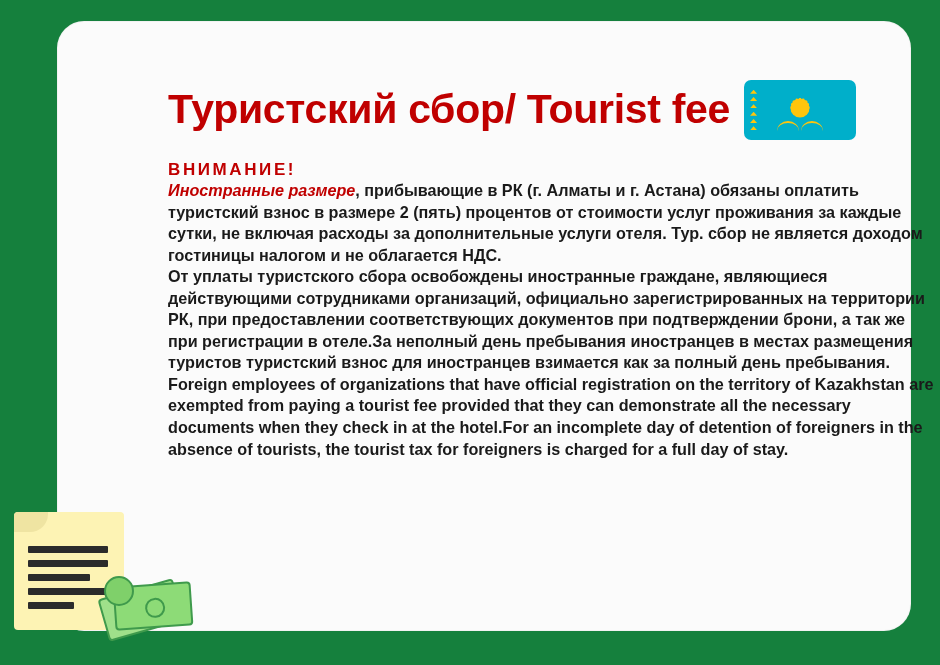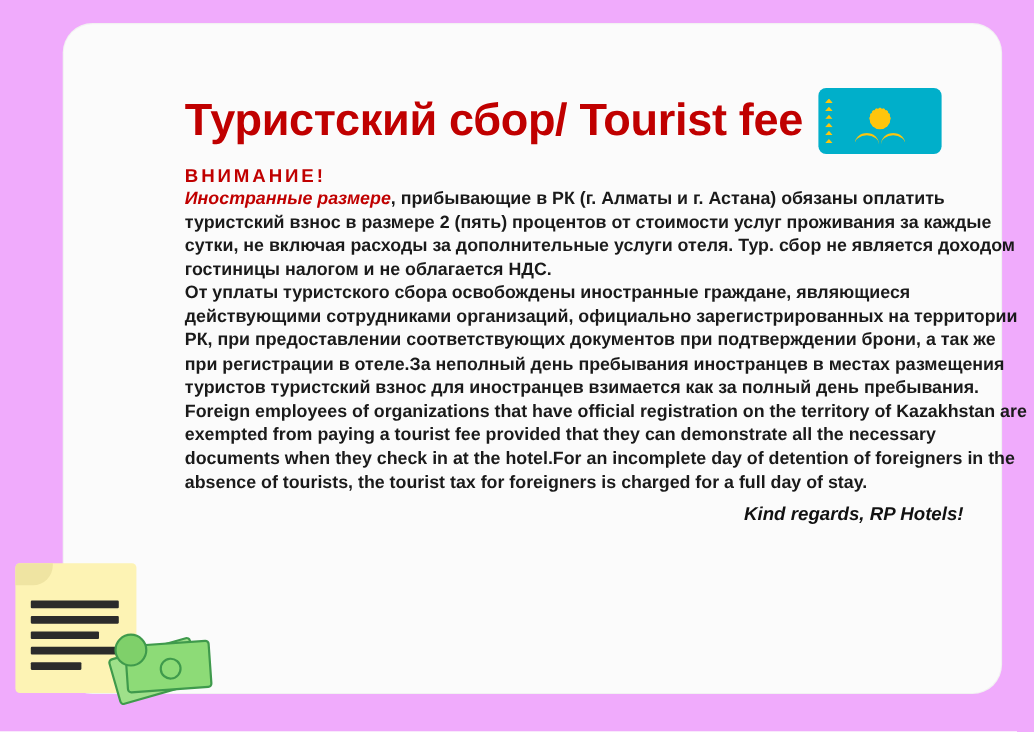--- a/index.html
+++ b/index.html
@@ -10,21 +10,21 @@
     width: 940px;
     height: 665px;
     background: #ffffff;
     font-family: "Liberation Sans", sans-serif;
     overflow: hidden;
   }
   #page {
     position: relative;
     width: 940px;
     height: 665px;
-    background: #f0abfc;
+    background: #15803d;
   }
   .card {
     position: absolute;
     left: 58px;
     top: 22px;
     width: 852px;
     height: 608px;
     background: #fbfbfb;
     border-radius: 26px;
     box-shadow: 0 0 0 1px #f2f2f2;
@@ -117,21 +117,21 @@
     align-items: center;
   }
   .flag .ornament i {
     display: block;
     width: 7px;
     height: 4px;
     background: #fec50c;
     clip-path: polygon(50% 0, 100% 100%, 0 100%);
   }
   .attention {
-    margin-top: 10px;
+    margin-top: 20px;
     font-size: 17px;
     font-weight: bold;
     color: #c00000;
     letter-spacing: 2.6px;
   }
   p.body {
     margin: 0;
     font-size: 16.2px;
     line-height: 1.33;
     font-weight: bold;
@@ -275,21 +275,20 @@
       <div class="attention">ВНИМАНИЕ!</div>
 
       <p class="body"><span class="em-red">Иностранные размере</span><span>, прибывающие в РК (г. Алматы и г. Астана) обязаны оплатить туристский взнос  в размере  2 (пять) процентов от стоимости услуг проживания за каждые сутки, не включая расходы за дополнительные услуги отеля. Тур. сбор не является доходом гостиницы налогом  и не облагается НДС.</span></p>
 
       <p class="body para2">От уплаты туристского сбора освобождены иностранные граждане, являющиеся действующими сотрудниками организаций, официально зарегистрированных на территории РК, при предоставлении соответствующих документов при подтверждении брони, а так же при регистрации в отеле.За неполный день пребывания иностранцев в местах размещения туристов туристский взнос для иностранцев взимается как за полный день пребывания.</p>
 
 
 
       <p class="body para2">Foreign employees of organizations that have official registration on the territory of Kazakhstan are exempted from paying a tourist fee provided that they can demonstrate all the necessary documents when they check in at the hotel.For an incomplete day of detention of foreigners in the absence of tourists, the tourist tax for foreigners is charged for a full day of stay.</p>
 
-      <div class="regards">Kind regards, RP Hotels!</div>
     </div>
   </div>
 
   <div class="illus">
     <div class="doc">
       <div class="fold"></div>
       <div class="line a"></div>
       <div class="line b"></div>
       <div class="line c"></div>
       <div class="line d"></div>

